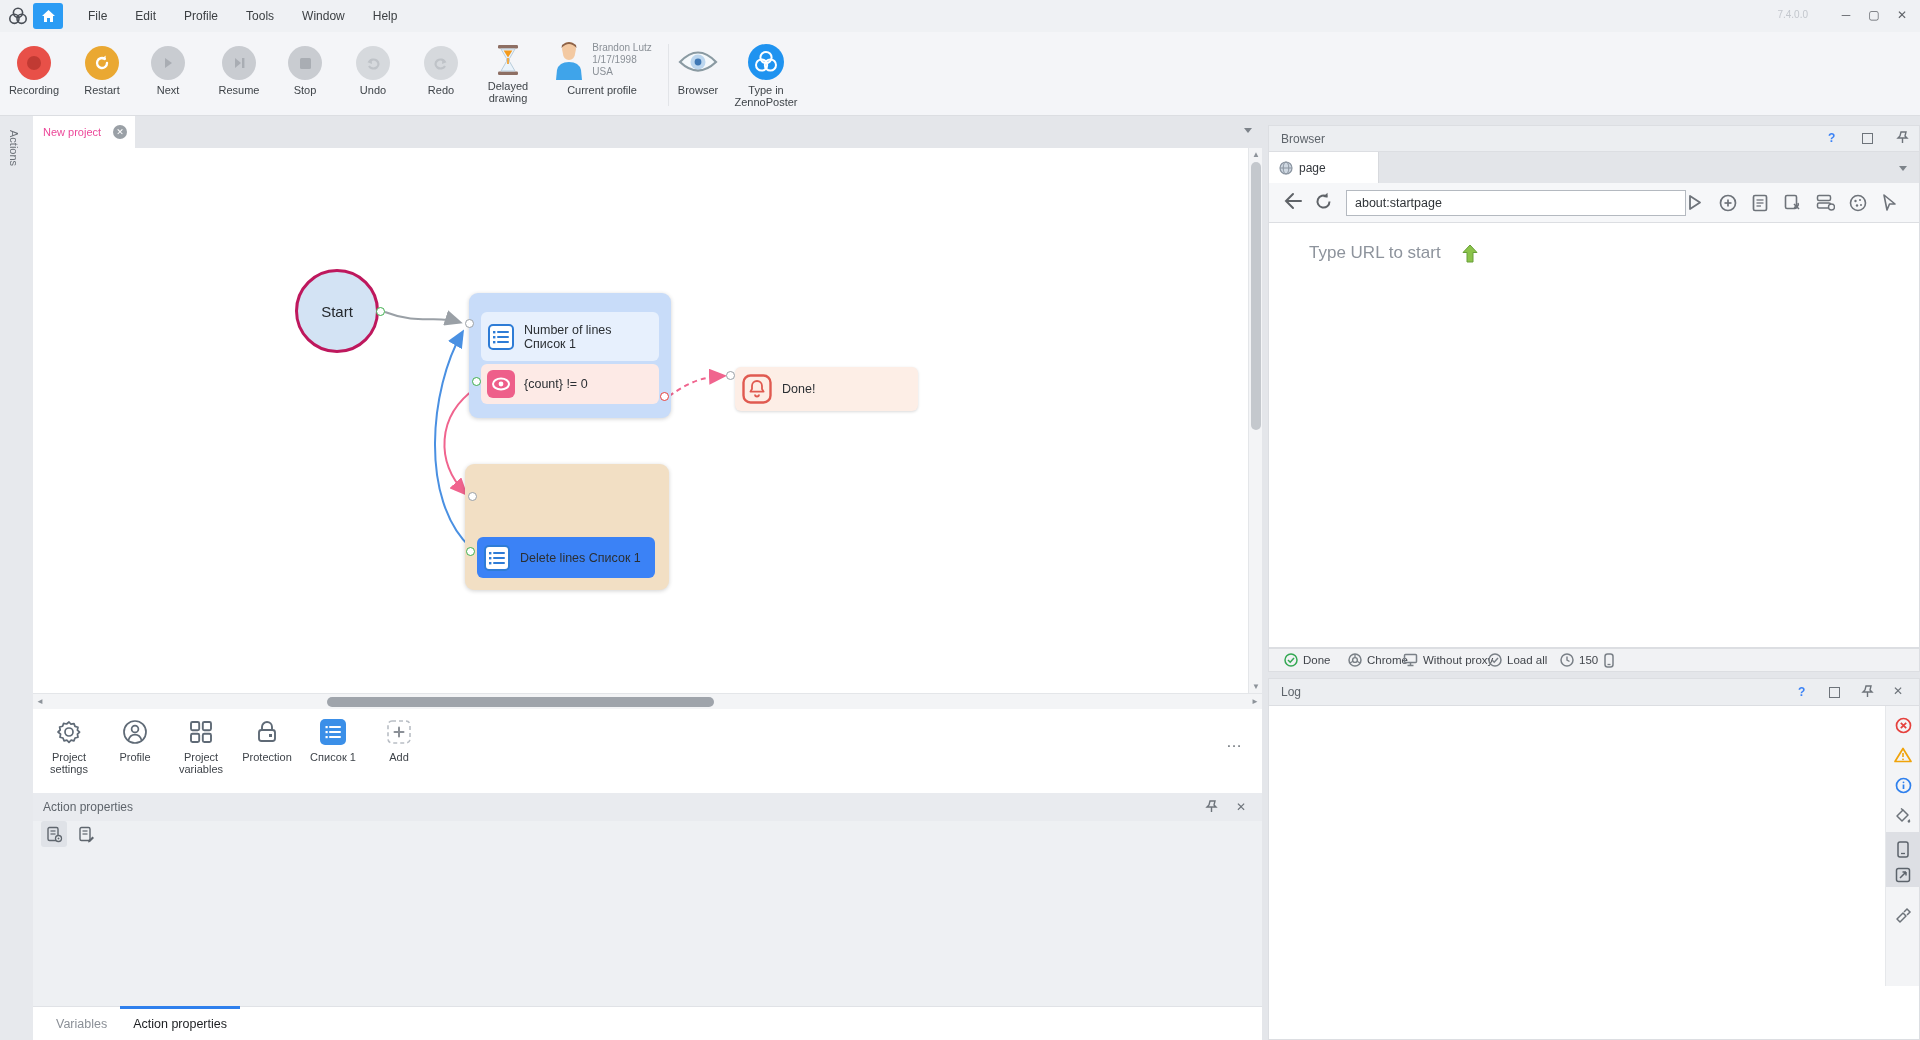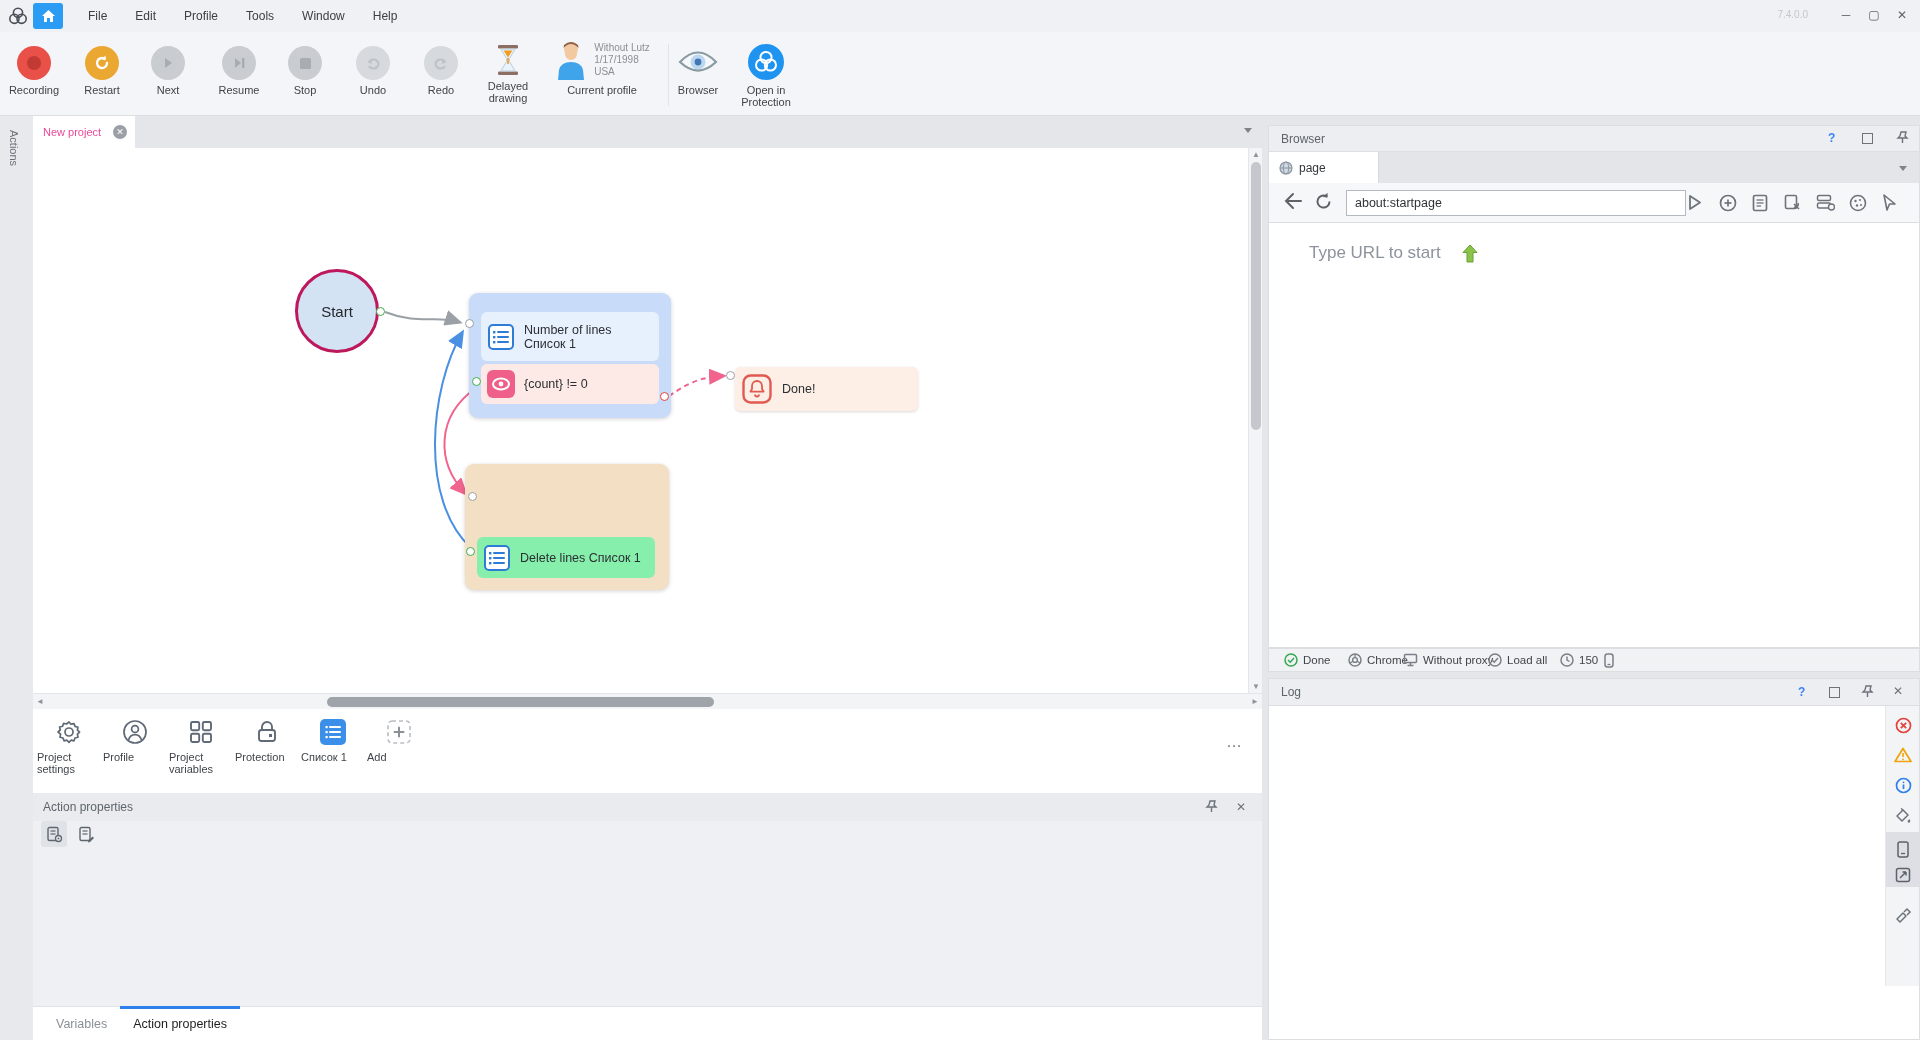--- a/index.html
+++ b/index.html
@@ -39,38 +39,38 @@
   
   .canvas { position:absolute; left:33px; top:148px; width:1215px; height:545px; background:#fff; overflow:hidden; }
   .start-node { position:absolute; left:262px; top:121px; width:84px; height:84px; border-radius:50%; background:#d3e3f4; border:3px solid #be185d; display:flex; align-items:center; justify-content:center; font-size:15px; color:#24282c; }
   .grp { position:absolute; border-radius:9px; box-shadow:0 1px 4px rgba(0,0,0,.18); }
   .grp-blue { left:436px; top:145px; width:202px; height:125px; background:#c8dcf9; }
   .grp-orange { left:432px; top:316px; width:204px; height:126px; background:#f2dfc4; }
   .nrow { position:absolute; left:12px; width:178px; border-radius:6px; display:flex; align-items:center; gap:9px; padding:0 6px; font-size:12.5px; color:#2b2f33; }
   .r-lblue { background:#e7f0fd; }
   .r-pink { background:#fdeae6; }
   .r-cream { background:#fbf1dc; }
-  .r-lblue2 { background:#86efac; }
+  .r-lblue2 { background:#3b82f6; }
   .done-node { position:absolute; left:702px; top:219px; width:183px; height:44px; background:#fdeee6; border-radius:6px; box-shadow:0 1px 3px rgba(0,0,0,.15); display:flex; align-items:center; gap:10px; padding:0 7px; font-size:12.5px; color:#2b2f33; }
   .icon-sq { flex:0 0 auto; display:flex; align-items:center; justify-content:center; }
   .conn { position:absolute; width:9px; height:9px; border-radius:50%; background:#fff; }
   .conn.g { border:1.5px solid #3fae4e; }
   .conn.w { border:1.5px solid #9aa0a6; }
   .conn.r { border:1.5px solid #e5413d; }
 
   
   .vscroll { position:absolute; left:1248px; top:148px; width:14px; height:545px; background:#f3f4f6; border-left:1px solid #e4e6e9; }
   .vthumb { position:absolute; left:2px; width:10px; border-radius:5px; background:#c4c8cd; }
   .hscroll { position:absolute; left:33px; top:693px; width:1229px; height:16px; background:#f3f4f6; border-top:1px solid #e4e6e9; }
   .hthumb { position:absolute; top:3px; height:10px; border-radius:5px; background:#9fa4ab; }
   .scr-arrow { position:absolute; font-size:8px; color:#8d939a; }
 
   
   .canvas-bar { position:absolute; left:33px; top:709px; width:1229px; height:84px; background:#fff; }
-  .cb-item { position:absolute; top:8px; width:64px; font-size:11px; color:#3f444a; line-height:12px; }
+  .cb-item { position:absolute; top:8px; width:64px; text-align:center; font-size:11px; color:#3f444a; line-height:12px; }
   .cb-icon { height:30px; display:flex; align-items:center; justify-content:center; margin-bottom:4px; }
   .cb-more { position:absolute; left:1193px; top:24px; font-size:16px; color:#6d737a; letter-spacing:1px; }
 
   
   .props { position:absolute; left:33px; top:793px; width:1229px; height:247px; background:#eef0f3; }
   .props-title { position:absolute; left:0; top:0; width:100%; height:28px; background:#e9ebef; font-size:12px; color:#5e646b; line-height:28px; padding-left:10px; }
   .ptool { position:absolute; top:28px; width:26px; height:26px; border-radius:3px; display:flex; align-items:center; justify-content:center; }
   .ptool.sel { background:#dfe2e7; }
   .props-tabs { position:absolute; left:0; bottom:0; width:100%; height:34px; background:#fff; border-top:1px solid #e0e2e6; display:flex; padding-left:10px; }
   .ptab { padding:0 13px; font-size:12.5px; display:flex; align-items:center; color:#8b9097; position:relative; }
@@ -206,21 +206,21 @@
   <div class="tb-item" style="left:544px;width:116px;">
     <div style="display:flex;gap:6px;align-items:flex-start;justify-content:center;height:44px;">
       <span>
         <svg width="34" height="40" viewBox="0 0 34 40">
           <path d="M10 9 a7 7 0 1 1 14 0 l-1 5 a6 6 0 0 1 -12 0 Z" fill="#f3c9a2"></path>
           <path d="M9.5 8 Q17 0 24.5 8 L24 5 Q17 -1 10 5 Z" fill="#8d6248"></path>
           <path d="M4 40 L5 30 Q7 22 17 22 Q27 22 29 30 L30 40 Z" fill="#3fa4ea"></path>
         </svg>
       </span>
       <span style="text-align:left;font-size:10px;color:#8a9097;line-height:12px;padding-top:2px;">
-        <div>Without Lutz</div>
+        <div>Brandon Lutz</div>
         <div>1/17/1998</div>
         <div>USA</div>
       </span>
     </div>
     <div class="tb-label">Current profile</div>
   </div>
   <div class="tb-sep" style="left:668px;"></div>
   <div class="tb-item" style="left:668px;width:60px;">
     <div style="height:44px;display:flex;align-items:center;justify-content:center;">
       <svg width="40" height="26" viewBox="0 0 40 26">
@@ -235,21 +235,21 @@
     <div style="height:44px;display:flex;align-items:center;justify-content:center;">
       <svg width="38" height="38" viewBox="0 0 38 38">
         <circle cx="19" cy="19" r="18" fill="#1f93f0"></circle>
         <g fill="none" stroke="#fff" stroke-width="2">
           <circle cx="19" cy="14.5" r="5.6"></circle>
             <circle cx="14.6" cy="22" r="5.6"></circle>
             <circle cx="23.4" cy="22" r="5.6"></circle>
         </g>
       </svg>
     </div>
-    <div class="tb-label">Open in Protection</div>
+    <div class="tb-label">Type in ZennoPoster</div>
   </div>
 </div>
 
 <div class="left-rail">
   <span class="rail-tab">Actions</span>
 </div>
 <div class="tabstrip">
   <div class="proj-tab">
     <span class="t">New project</span>
     <span class="tab-close">✕</span>

